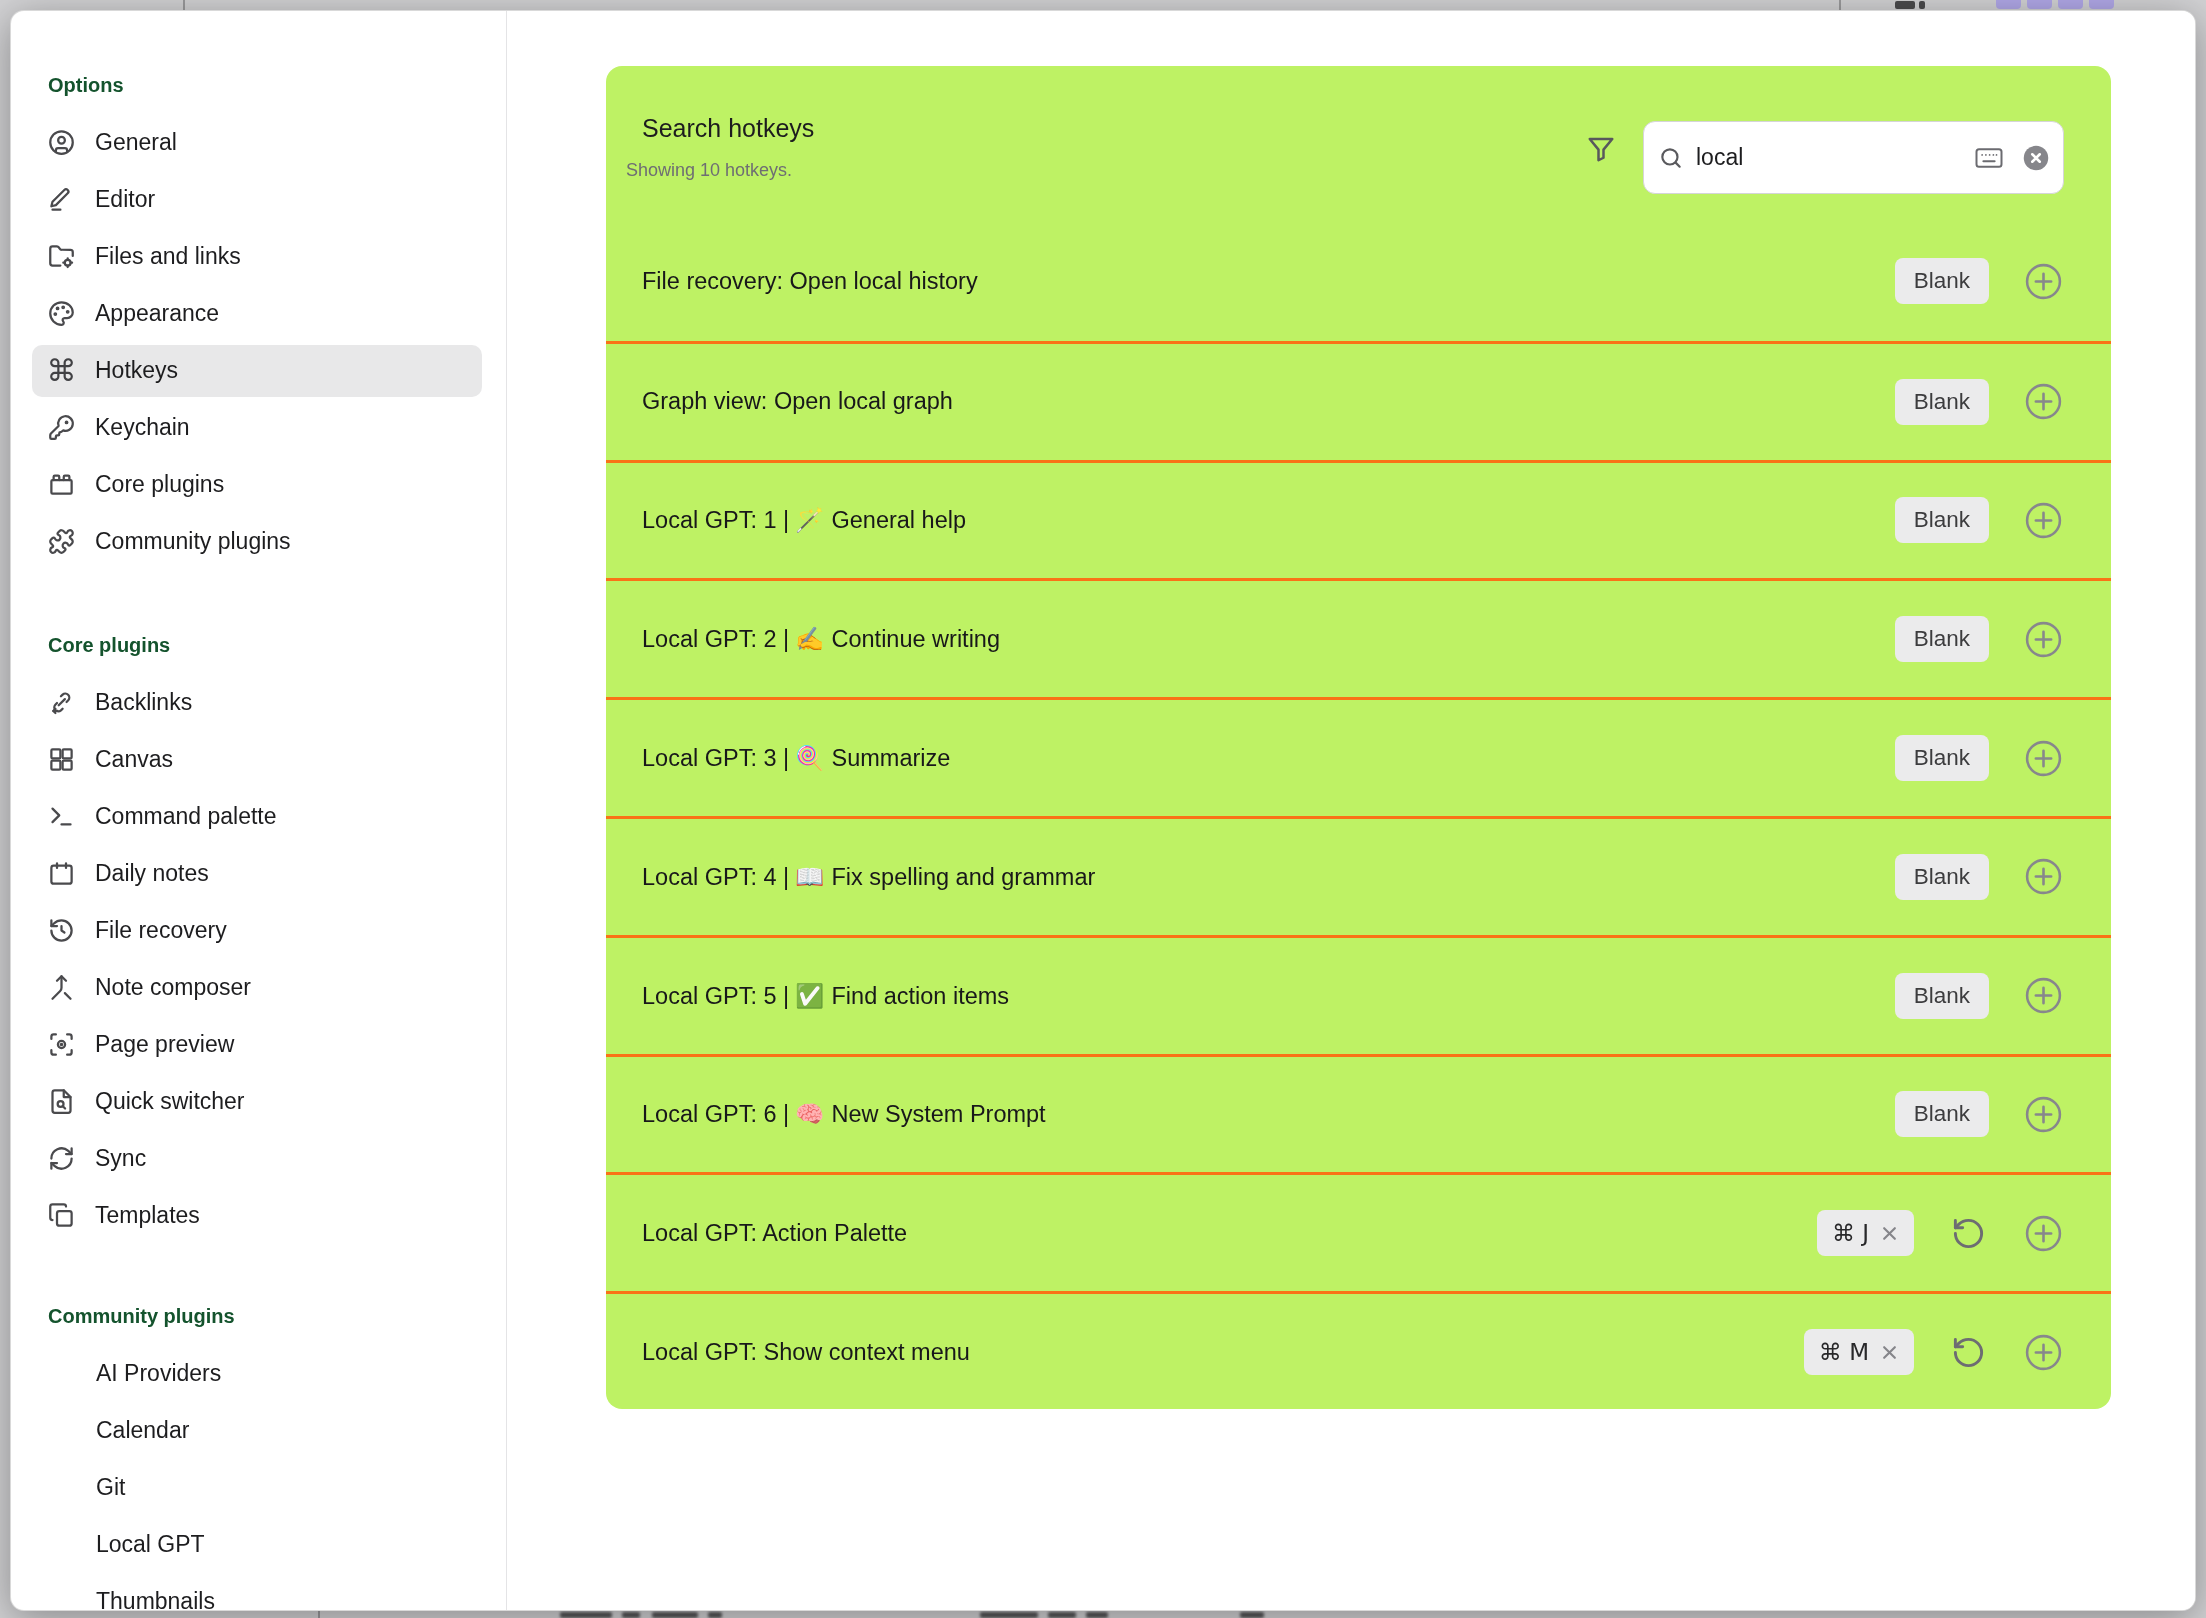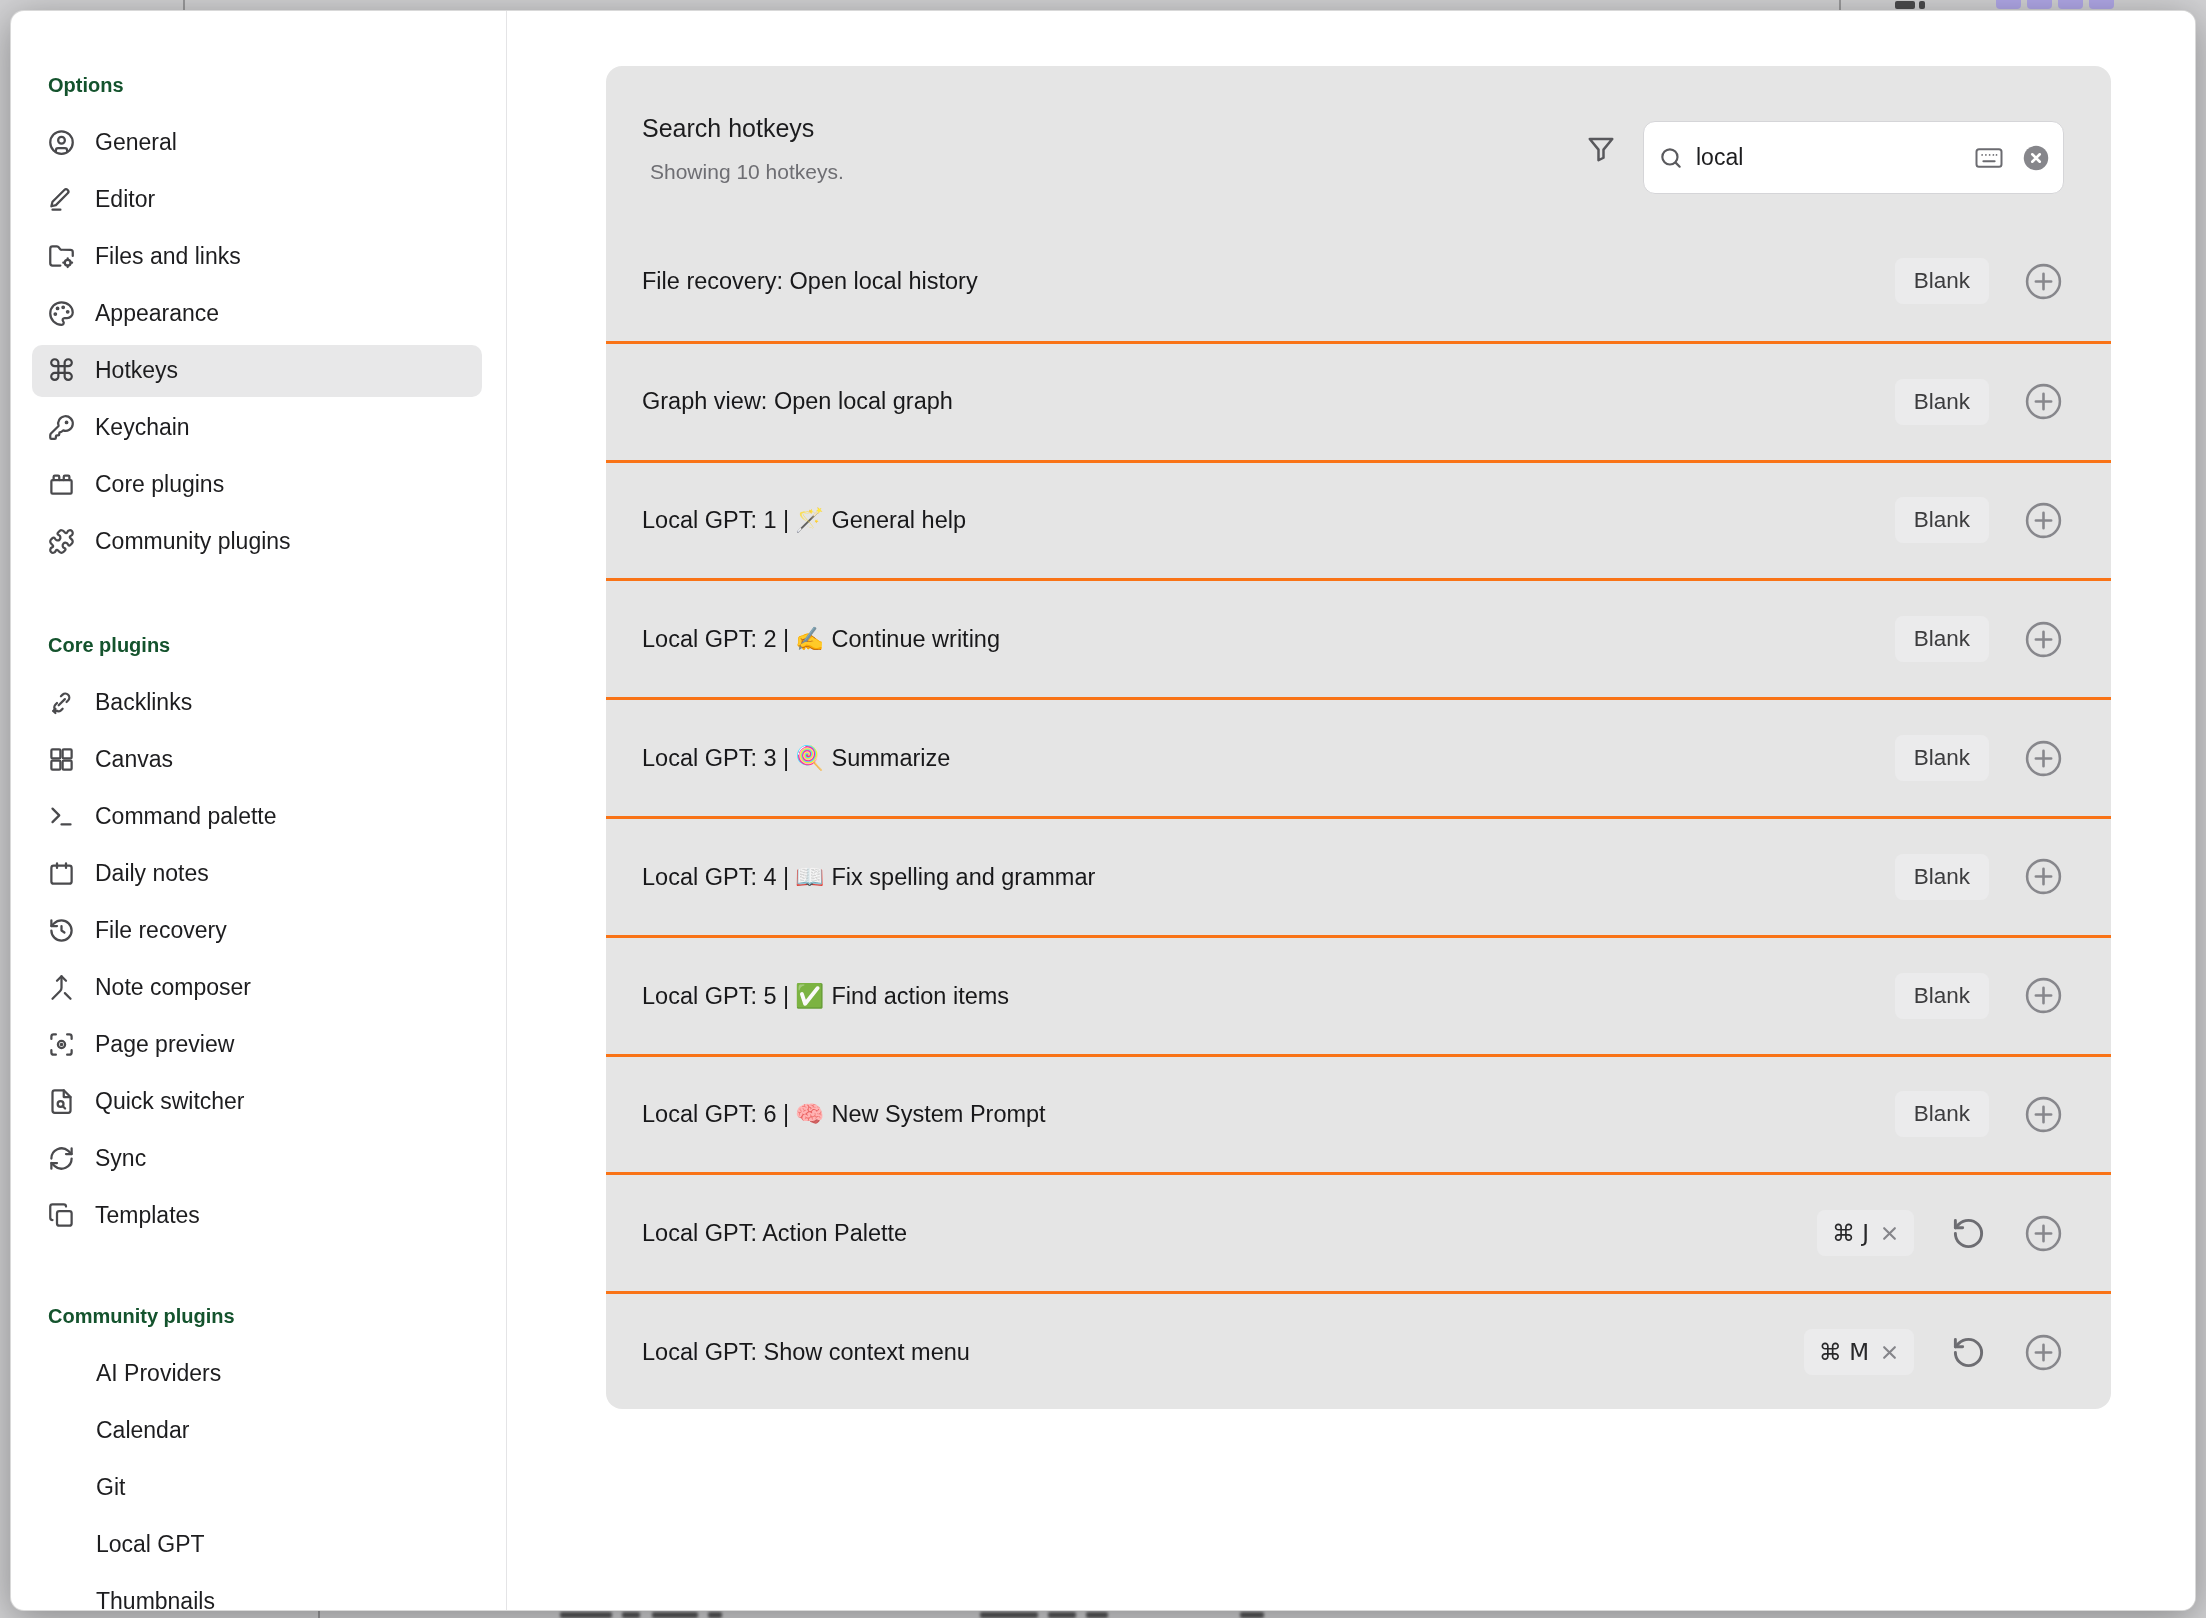--- a/index.html
+++ b/index.html
@@ -26,23 +26,23 @@
   .sec-comm{margin-top:44px;}
   .nav-item{height:57px;display:flex;align-items:center;padding-left:37px;gap:20px;font-size:23px;color:#1d1d1f;cursor:default;}
   .nav-item.selected{height:52px;margin:2.5px 24px 2.5px 21px;padding-left:16px;border-radius:10px;background:#e8e8e9;}
   .nav-item.noicon{padding-left:37px;margin-left:48px;}
   .nav-icon{width:27px;height:27px;display:flex;align-items:center;justify-content:center;color:#4a4a4d;flex:0 0 27px;}
   .nav-icon svg{width:27px;height:27px;stroke:currentColor;fill:none;stroke-width:2;stroke-linecap:round;stroke-linejoin:round;}
   .glyph-icon{font-family:"DejaVu Sans",sans-serif;font-size:30px;line-height:27px;color:#414144;text-align:center;width:27px;}
 
   
   .content{position:relative;flex:1;background:#fff;}
-  .card{position:absolute;left:99px;top:55px;width:1505px;height:1343px;background:#e5e5e5;border-radius:16px;overflow:hidden;}
+  .card{position:absolute;left:99px;top:55px;width:1505px;height:1343px;background:#bef264;border-radius:16px;overflow:hidden;}
   .title{position:absolute;left:36px;top:48px;font-size:25px;color:#1c1c1e;}
-  .subtitle{position:absolute;left:44px;top:94px;font-size:21px;color:#6e6e73;}
+  .subtitle{position:absolute;left:20px;top:94px;font-size:18px;color:#6e6e73;}
   .filter-btn{position:absolute;left:975px;top:63px;width:40px;height:40px;display:flex;align-items:center;justify-content:center;color:#58585c;background:none;border:none;padding:0;}
   .filter-btn svg{width:30px;height:30px;stroke:currentColor;fill:none;stroke-width:2;stroke-linecap:round;stroke-linejoin:round;}
   .search-box{position:absolute;left:1037px;top:55px;width:421px;height:73px;background:#fff;border:1.5px solid #d5d5d8;
               border-radius:12px;display:flex;align-items:center;box-sizing:border-box;}
   .search-box .mag{margin-left:14px;display:flex;color:#5a5a5e;}
   .search-box .mag svg{width:26px;height:26px;stroke:currentColor;fill:none;stroke-width:2;stroke-linecap:round;stroke-linejoin:round;}
   .search-box input{flex:1;min-width:0;border:none;outline:none;background:transparent;font-size:23px;color:#1d1d1f;
                     padding:0 0 0 12px;font-family:inherit;}
   .kb-icon{display:flex;color:#6b6b70;margin-right:18px;}
   .kb-icon svg{width:30px;height:30px;stroke:currentColor;fill:none;stroke-width:1.6;stroke-linecap:round;stroke-linejoin:round;}

